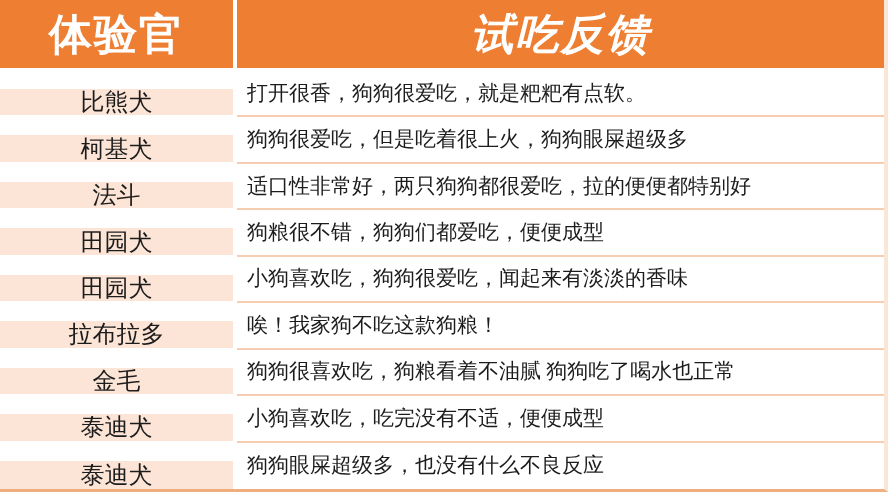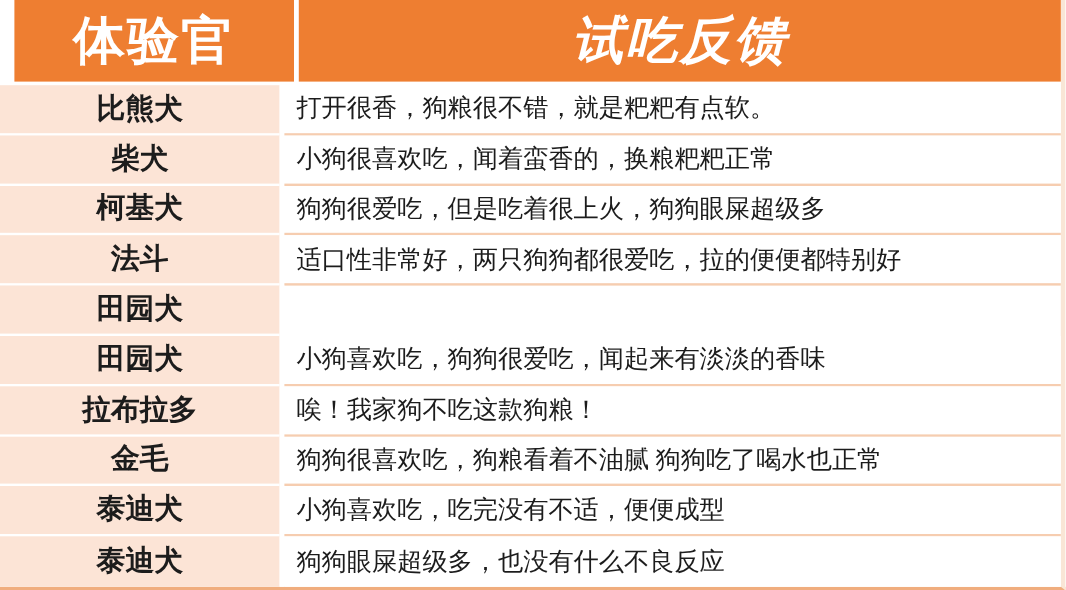--- a/index.html
+++ b/index.html
@@ -19,21 +19,20 @@
     flex-direction: column;
     border-right: 4px solid #f9e6d6;
     border-bottom: 3px solid var(--bottom-border, #f0ad7e);
     background: #ffffff;
   }
   .header-row {
     height: 68px;
     flex: 0 0 68px;
     display: flex;
     border-bottom: 3px solid #ffffff;
-    padding-left: 12px;
   }
   .header-cell {
     background: var(--header-bg, #ee7e31);
     color: var(--header-text, #ffffff);
     font-weight: bold;
     font-size: 43px;
     letter-spacing: 2px;
     display: flex;
     align-items: center;
     justify-content: center;
@@ -58,24 +57,25 @@
   }
   .cell-name {
     width: 233px;
     flex: 0 0 233px;
     box-sizing: border-box;
     background: var(--left-bg, #fce4d6);
     border-bottom: 2px solid #ffffff;
     display: flex;
     align-items: center;
     justify-content: center;
-    font-weight: bold;
+    font-weight: normal;
     font-size: 24px;
     color: var(--text, #1c1c1c);
     line-height: 1;
+    margin-top: 18px;
   }
   .cell-feedback {
     flex: 1;
     box-sizing: border-box;
     background: #ffffff;
     border-bottom: 2px solid var(--row-border, #f6cdb0);
     display: flex;
     align-items: center;
     font-size: 21px;
     color: var(--text, #1c1c1c);
@@ -93,44 +93,40 @@
 <div class="table">
   <div class="header-row">
     <div class="header-cell left">体验官</div>
     <div class="header-divider"></div>
     <div class="header-cell right">试吃反馈</div>
   </div>
   <div class="table-body">
   <div class="row">
     <div class="cell-name">比熊犬</div>
     <div class="v-divider"></div>
-    <div class="cell-feedback">打开很香，狗粮很不错，就是粑粑有点软。</div>
+    <div class="cell-feedback">打开很香，狗狗很爱吃，就是粑粑有点软。</div>
   </div>
 
-  <div class="row">
-    <div class="cell-name">柴犬</div>
-    <div class="v-divider"></div>
-    <div class="cell-feedback">小狗很喜欢吃，闻着蛮香的，换粮粑粑正常</div>
-  </div>
 
   <div class="row">
     <div class="cell-name">柯基犬</div>
     <div class="v-divider"></div>
     <div class="cell-feedback">狗狗很爱吃，但是吃着很上火，狗狗眼屎超级多</div>
   </div>
 
   <div class="row">
     <div class="cell-name">法斗</div>
     <div class="v-divider"></div>
     <div class="cell-feedback">适口性非常好，两只狗狗都很爱吃，拉的便便都特别好</div>
   </div>
 
   <div class="row">
     <div class="cell-name">田园犬</div>
     <div class="v-divider"></div>
+    <div class="cell-feedback">狗粮很不错，狗狗们都爱吃，便便成型</div>
   </div>
 
   <div class="row">
     <div class="cell-name">田园犬</div>
     <div class="v-divider"></div>
     <div class="cell-feedback">小狗喜欢吃，狗狗很爱吃，闻起来有淡淡的香味</div>
   </div>
 
   <div class="row">
     <div class="cell-name">拉布拉多</div>

